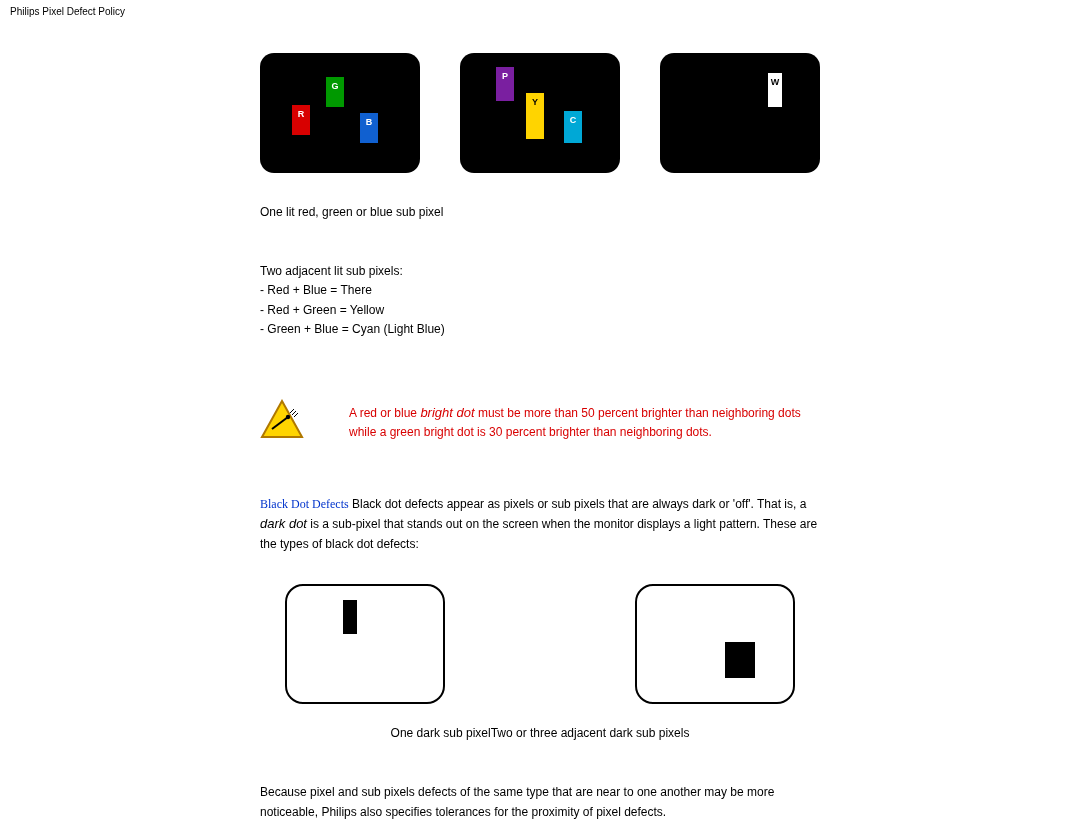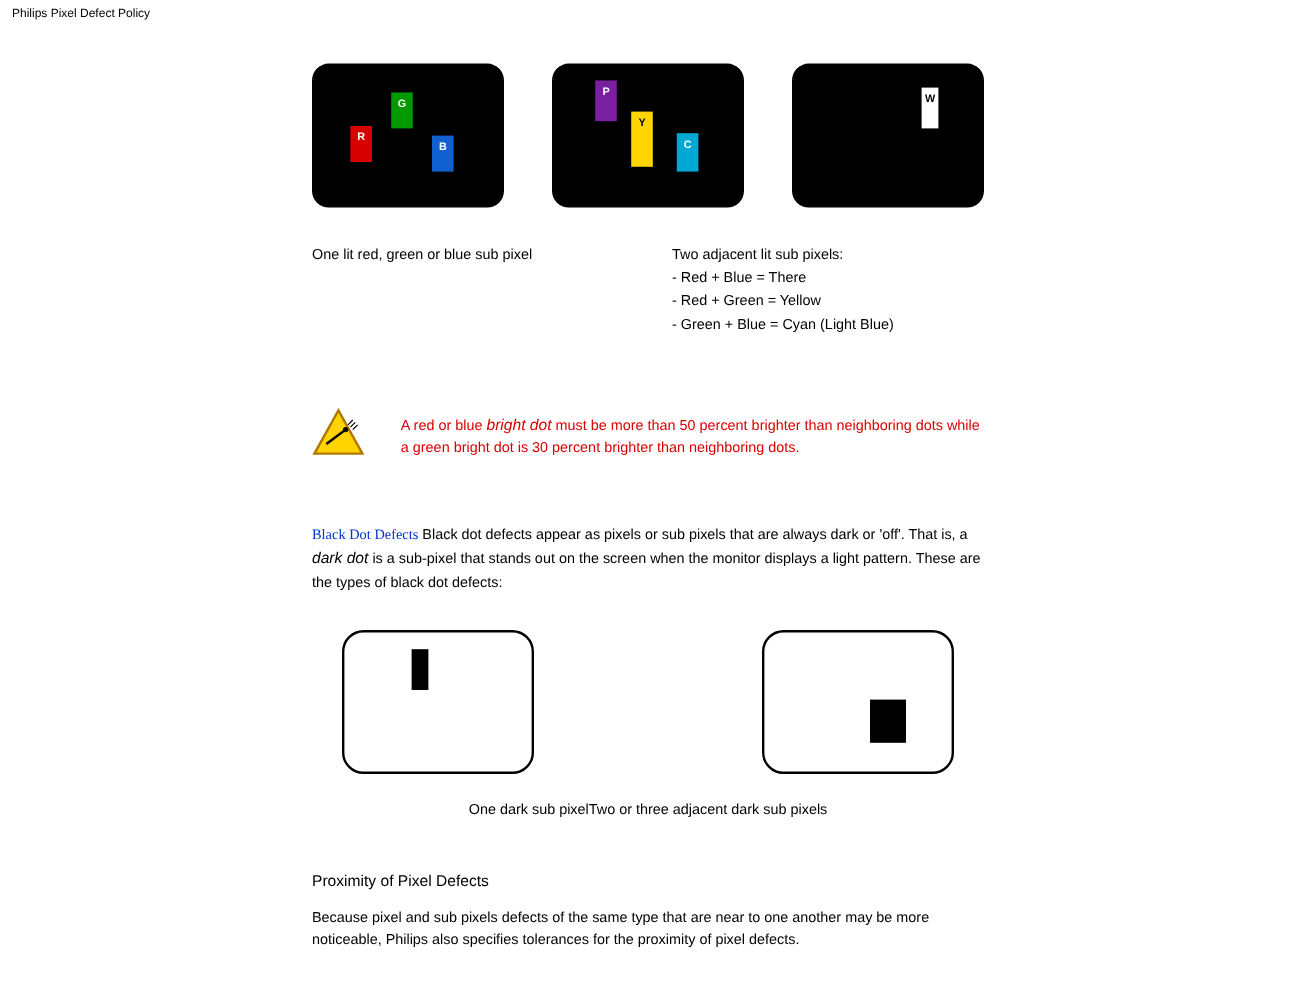--- a/index.html
+++ b/index.html
@@ -38,20 +38,21 @@
   }
   .cell {
     flex: 1 1 0;
     text-align: center;
   }
   .triptych-captions {
     display: flex;
     justify-content: space-between;
     gap: 40px;
     margin: 30px 0 60px 0;
+    flex-direction: column;
   }
   .cap {
     flex: 1 1 0;
     text-align: left;
     font-size: 12px;
   }
   .monitor {
     width: 160px;
     height: 120px;
     background: #000;
@@ -74,21 +75,21 @@
     height: 120px;
     background: #fff;
     border: 2px solid #000;
     border-radius: 18px;
     position: relative;
     margin: 0 auto;
   }
   .warning-row {
     display: flex;
     align-items: center;
-    gap: 30px;
+    gap: 45px;
     margin: 20px 0 50px 0;
   }
   .warn-icon {
     flex: 0 0 auto;
   }
   .warn-text {
     color: #d80000;
     font-size: 12px;
     line-height: 1.5;
   }
@@ -182,19 +183,18 @@
         <div class="white-monitor">
           <div style="position:absolute;background:#000;width:30px;height:36px;left:88px;top:56px;"></div>
         </div>
       </div>
 
       <div class="two-cap">
         <div>One dark sub pixel</div>
         <div>Two or three adjacent dark sub pixels</div>
       </div>
 
-      <div class="section-title">Proximity of Pixel Defects</div>
       <div class="body-para">Because pixel and sub pixels defects of the same type that are near to one another may be more noticeable, Philips also specifies tolerances for the proximity of pixel defects.</div>
 
     </div>
     <div class="band-right"></div>
   </div>
 </div>
 
 </body></html>

